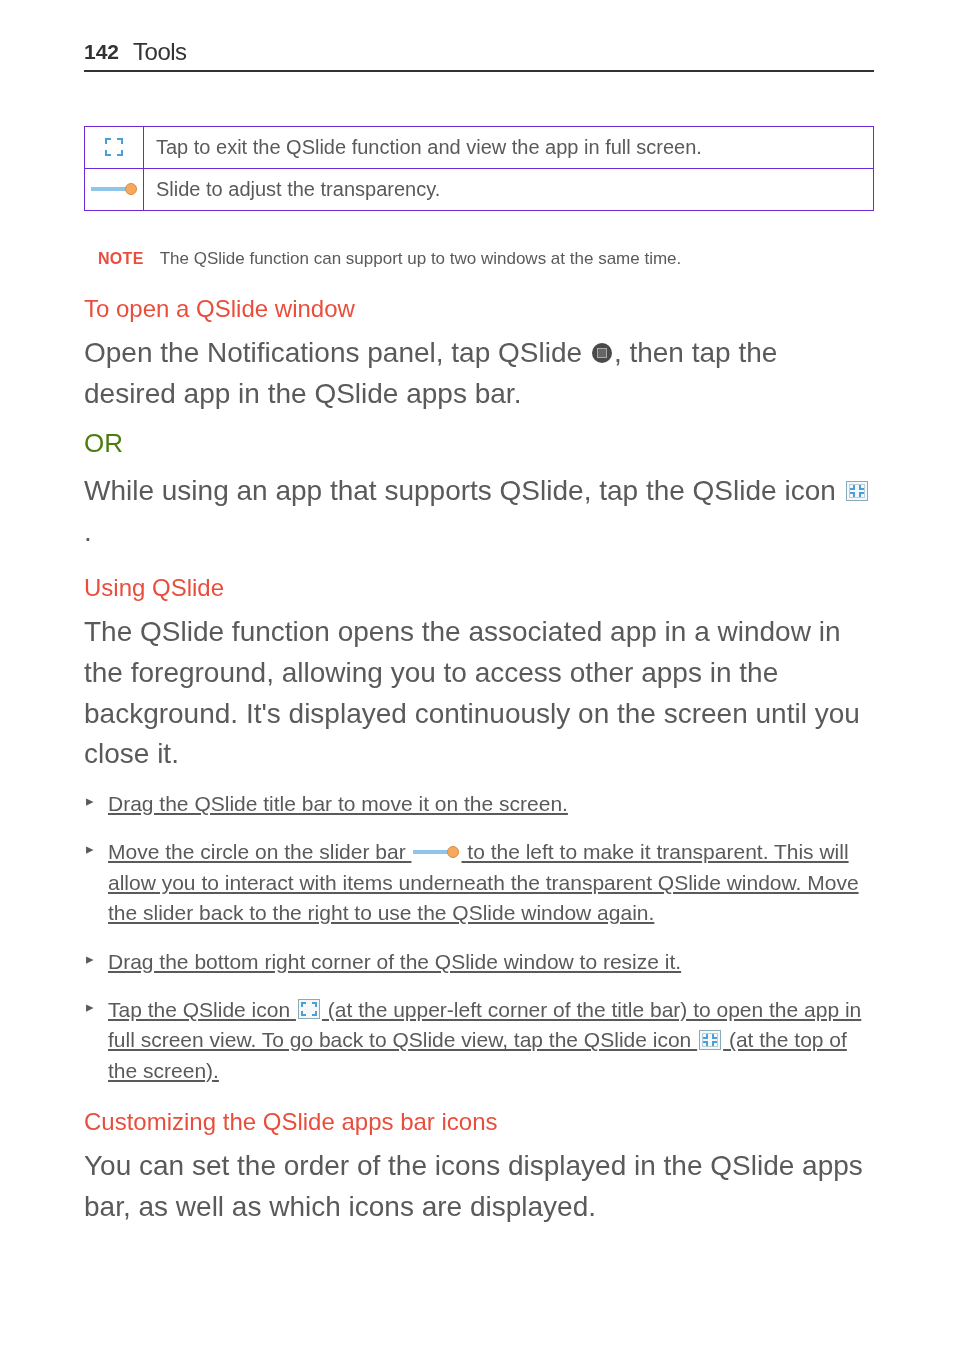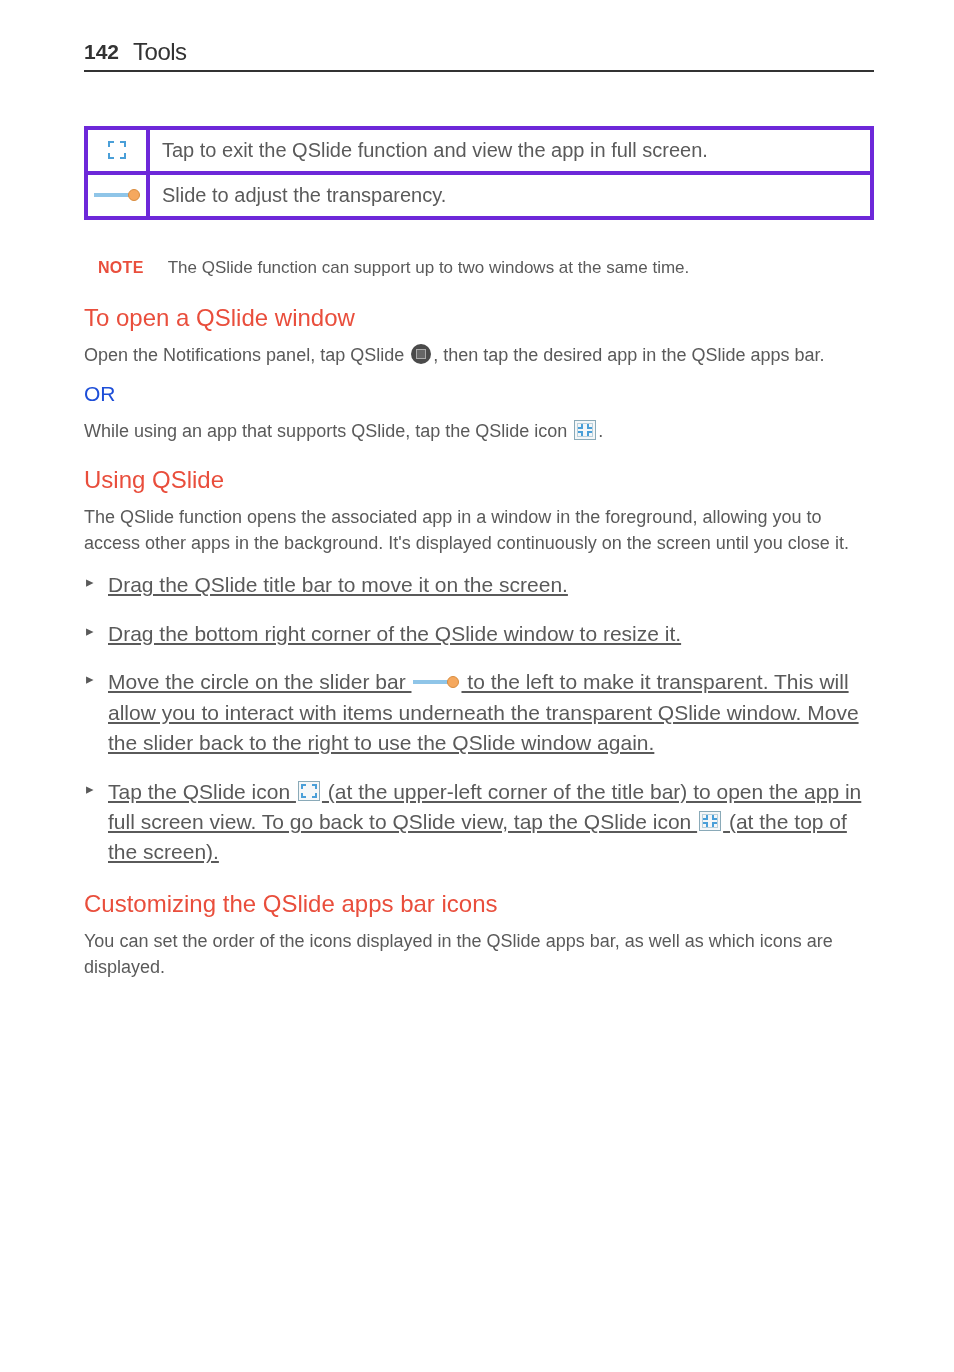--- a/index.html
+++ b/index.html
@@ -30,35 +30,35 @@
       font-weight: 300;
       color: #333;
       letter-spacing: -0.5px;
     }
     table.icon-table {
       width: 100%;
       border-collapse: collapse;
       margin: 0 auto 26px;
     }
     table.icon-table td {
-      border: 4px solid #6d28d9;
+      border: 1px solid #6d28d9;
       padding: 9px 12px;
       font-size: 20px;
       color: #5a5a5a;
       font-weight: 300;
       vertical-align: middle;
     }
     table.icon-table td.icon-cell {
       width: 58px;
       text-align: center;
       padding: 8px 4px;
     }
     .note-row {
       display: flex;
-      gap: 24px;
+      gap: 16px;
       margin: 0 0 26px 14px;
       align-items: baseline;
     }
     .note-label {
       font-size: 16px;
       font-weight: 700;
       color: #e94e3c;
       letter-spacing: 0.3px;
     }
     .note-text {
@@ -67,29 +67,29 @@
       font-weight: 300;
       margin-top: 12px;
     }
     .heading-red {
       font-size: 24px;
       color: #e94e3c;
       font-weight: 400;
       margin-bottom: 10px;
     }
     .body-text {
-      font-size: 18px;
+      font-size: 28px;
       line-height: 1.45;
       color: #5a5a5a;
       font-weight: 300;
       margin-bottom: 14px;
     }
     .or-label {
-      font-size: 21px;
-      color: #1d4ed8;
+      font-size: 26px;
+      color: #4d7c0f;
       font-weight: 400;
       margin-bottom: 12px;
       margin-top: 6px;
     }
     .bold-inline {
       font-weight: 500;
       color: #5a5a5a;
     }
     ul.bullets {
       list-style: none;
@@ -263,24 +263,24 @@
   <p class="body-text">
     <span>While using an app that supports QSlide, tap the QSlide icon </span><span class="inline-icon collapse-icon"><span class="tl"></span><span class="tr"></span><span class="bl"></span><span class="br"></span></span><span>.</span>
   </p>
 </div>
 
 <div class="sec">
   <div class="heading-red">Using QSlide</div>
   <p class="body-text">The QSlide function opens the associated app in a window in the foreground, allowing you to access other apps in the background. It's displayed continuously on the screen until you close it.</p>
   <ul class="bullets">
     <li>Drag the QSlide title bar to move it on the screen.</li>
-    <li>Drag the bottom right corner of the QSlide window to resize it.</li>
     <li>
       <span>Move the circle on the slider bar </span><span class="inline-icon slider-icon"><span class="track"></span><span class="thumb"></span></span><span> to the left to make it transparent. This will allow you to interact with items underneath the transparent QSlide window. Move the slider back to the right to use the QSlide window again.</span>
     </li>
+    <li>Drag the bottom right corner of the QSlide window to resize it.</li>
     <li>
       <span>Tap the QSlide icon </span><span class="inline-icon expandbox-icon"><span class="tl"></span><span class="tr"></span><span class="bl"></span><span class="br"></span></span><span> (at the upper-left corner of the title bar) to open the app in full screen view. To go back to QSlide view, tap the QSlide icon </span><span class="inline-icon collapse-icon"><span class="tl"></span><span class="tr"></span><span class="bl"></span><span class="br"></span></span><span> (at the top of the screen).</span>
     </li>
   </ul>
 </div>
 
 <div class="sec">
   <div class="heading-red">Customizing the QSlide apps bar icons</div>
   <p class="body-text">You can set the order of the icons displayed in the QSlide apps bar, as well as which icons are displayed.</p>
 </div>

